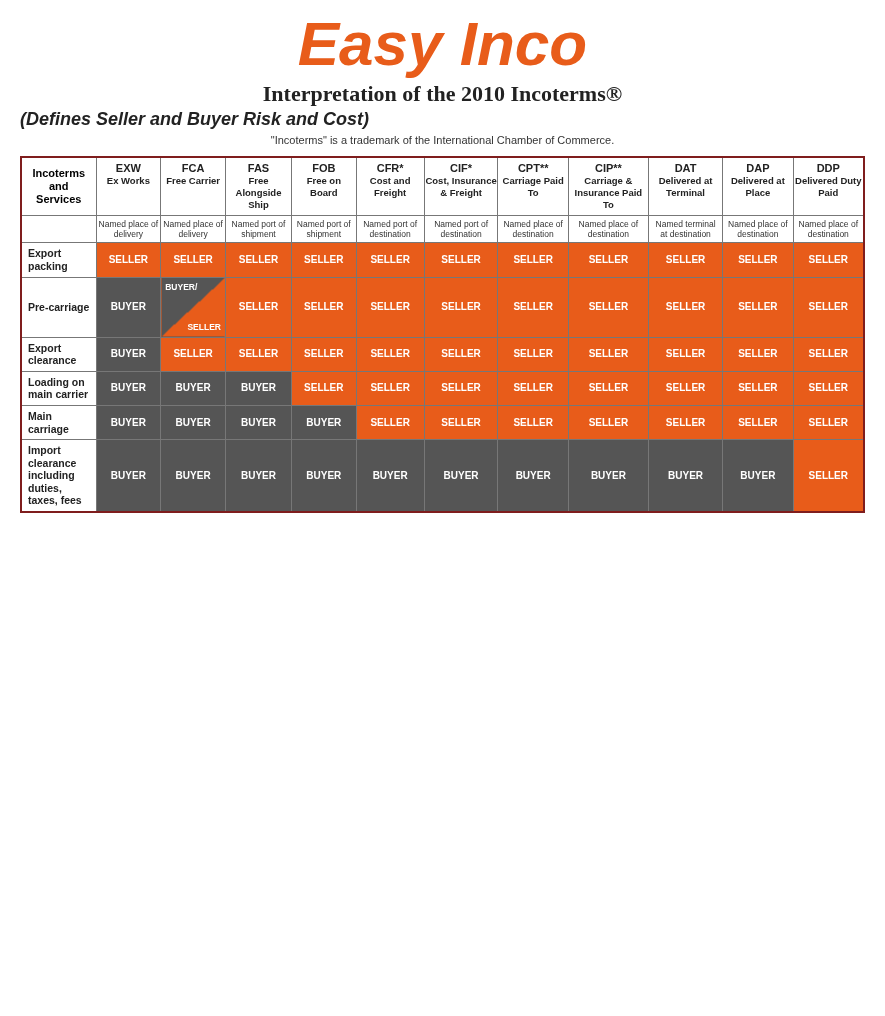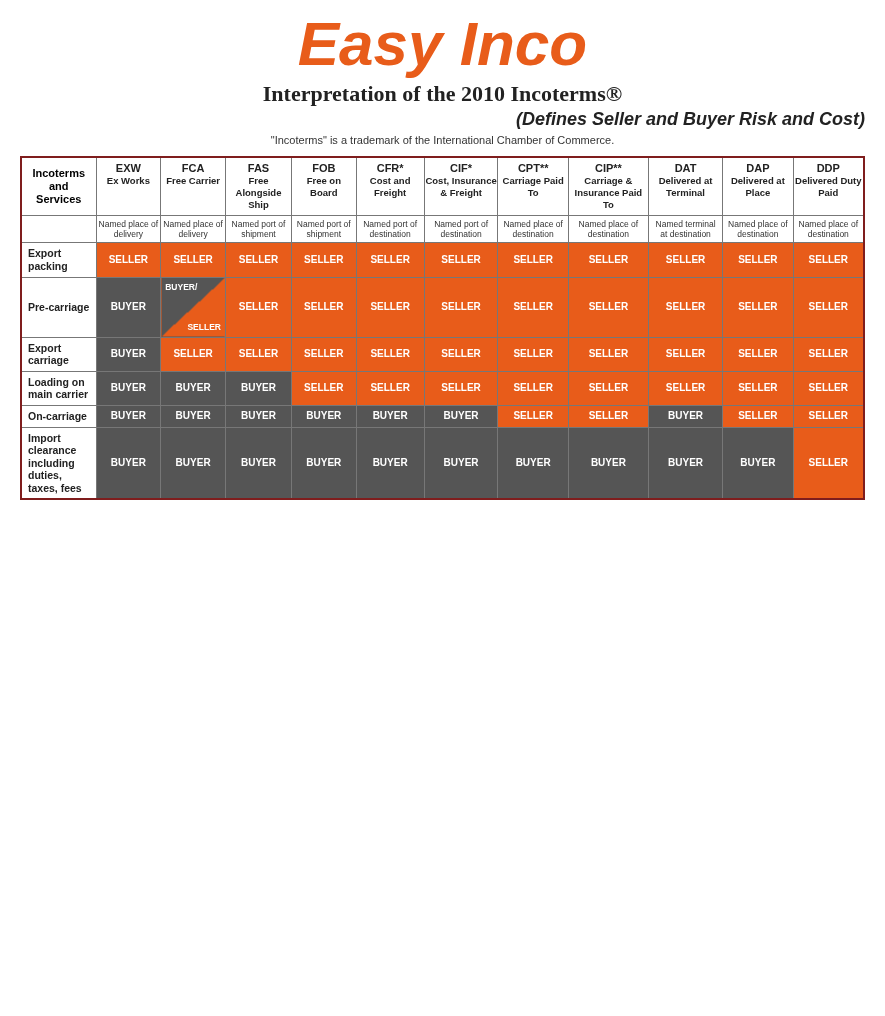--- a/index.html
+++ b/index.html
@@ -21,21 +21,21 @@
     }
     .subtitle {
       text-align: center;
       font-size: 22px;
       font-weight: bold;
       color: #222;
       line-height: 1.3;
       font-family: Liberation Serif, serif;
     }
     .subtitle-italic {
-      text-align: right;
+      text-align: left;
       font-size: 18px;
       font-style: italic;
       font-weight: bold;
       color: #222;
       margin-bottom: 4px;
     }
     .trademark-note {
       text-align: center;
       font-size: 11px;
       color: #333;
@@ -197,21 +197,21 @@
         <td class="orange">SELLER</td>
         <td class="orange">SELLER</td>
         <td class="orange">SELLER</td>
         <td class="orange">SELLER</td>
         <td class="orange">SELLER</td>
         <td class="orange">SELLER</td>
         <td class="orange">SELLER</td>
         <td class="orange">SELLER</td>
       </tr>
       <tr>
-        <td class="row-label">Export carriage</td>
+        <td class="row-label">Export clearance</td>
         <td class="dark">BUYER</td>
         <td class="orange">SELLER</td>
         <td class="orange">SELLER</td>
         <td class="orange">SELLER</td>
         <td class="orange">SELLER</td>
         <td class="orange">SELLER</td>
         <td class="orange">SELLER</td>
         <td class="orange">SELLER</td>
         <td class="orange">SELLER</td>
         <td class="orange">SELLER</td>
@@ -225,30 +225,30 @@
         <td class="orange">SELLER</td>
         <td class="orange">SELLER</td>
         <td class="orange">SELLER</td>
         <td class="orange">SELLER</td>
         <td class="orange">SELLER</td>
         <td class="orange">SELLER</td>
         <td class="orange">SELLER</td>
         <td class="orange">SELLER</td>
       </tr>
       <tr>
-        <td class="row-label">On-carriage</td>
-        <td class="dark">BUYER</td>
-        <td class="dark">BUYER</td>
-        <td class="dark">BUYER</td>
-        <td class="dark">BUYER</td>
-        <td class="dark">BUYER</td>
-        <td class="dark">BUYER</td>
-        <td class="orange">SELLER</td>
-        <td class="orange">SELLER</td>
-        <td class="dark">BUYER</td>
+        <td class="row-label">Main carriage</td>
+        <td class="dark">BUYER</td>
+        <td class="dark">BUYER</td>
+        <td class="dark">BUYER</td>
+        <td class="dark">BUYER</td>
+        <td class="orange">SELLER</td>
+        <td class="orange">SELLER</td>
+        <td class="orange">SELLER</td>
+        <td class="orange">SELLER</td>
+        <td class="orange">SELLER</td>
         <td class="orange">SELLER</td>
         <td class="orange">SELLER</td>
       </tr>
       <tr>
         <td class="row-label">Import clearance including duties, taxes, fees</td>
         <td class="dark">BUYER</td>
         <td class="dark">BUYER</td>
         <td class="dark">BUYER</td>
         <td class="dark">BUYER</td>
         <td class="dark">BUYER</td>

